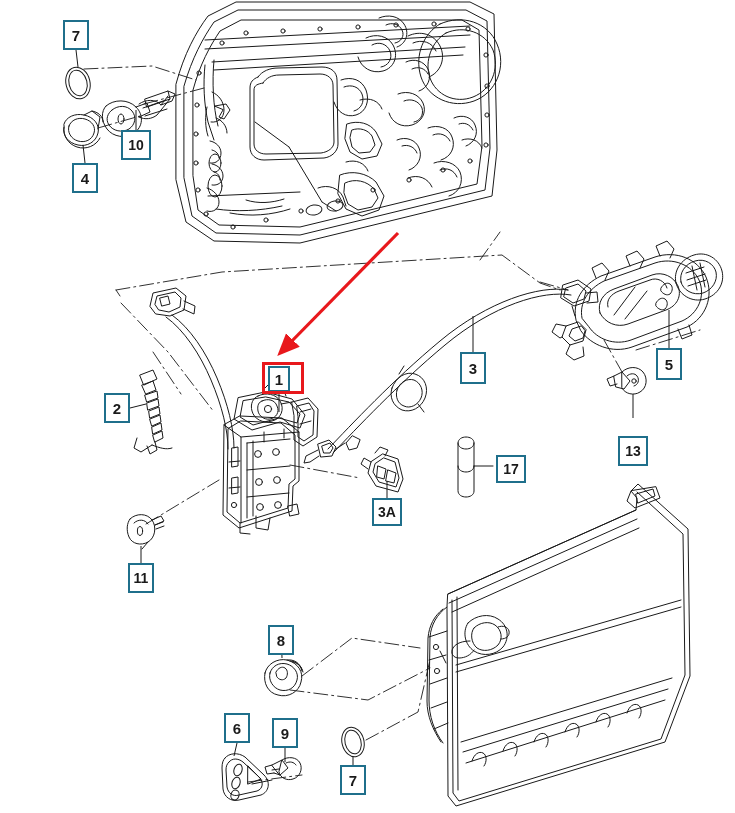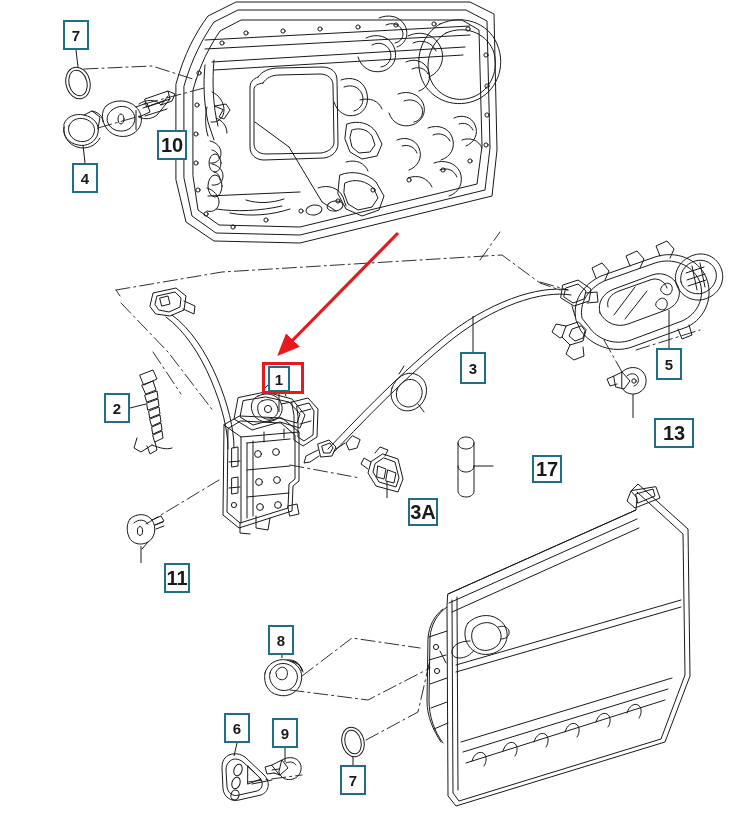--- a/index.html
+++ b/index.html
@@ -4,21 +4,21 @@
 <style>
   html,body{margin:0;padding:0;background:#ffffff;}
   body{width:735px;height:813px;position:relative;overflow:hidden;
        font-family:"Liberation Sans","DejaVu Sans",sans-serif;}
   #stage{position:absolute;left:0;top:0;width:735px;height:813px;}
   #art{position:absolute;left:0;top:0;}
   .callout{position:absolute;box-sizing:border-box;background:#ffffff;
            display:flex;align-items:center;justify-content:center;
            border:2px solid #1f6f8b;color:#1a1a1a;
            font-size:15px;font-weight:700;line-height:1;letter-spacing:0px;}
-  .callout.sm{font-size:20px;margin-left:36px;}
+  .callout.sm{font-size:14px;}
   .hl{position:absolute;box-sizing:border-box;border:3px solid #e8181c;
       background:transparent;pointer-events:none;}
 </style>
 </head>
 <body>
 
 <div id="stage">
 
 <svg id="art" width="735" height="813" viewBox="0 0 735 813" xmlns="http://www.w3.org/2000/svg">
   <defs>
@@ -474,21 +474,21 @@
 <div id="callout-layer">
       <div class="callout" style="left: 63px; top: 20px; width: 26px; height: 30px; border-color: rgb(31, 111, 139);">7</div>
       <div class="callout sm" style="left: 121px; top: 130px; width: 30px; height: 30px; border-color: rgb(31, 111, 139);">10</div>
       <div class="callout" style="left: 72px; top: 163px; width: 26px; height: 30px; border-color: rgb(31, 111, 139);">4</div>
       <div class="callout" style="left: 104px; top: 393px; width: 26px; height: 30px; border-color: rgb(31, 111, 139);">2</div>
       <div class="callout" style="left: 268px; top: 366px; width: 22px; height: 26px; border-color: rgb(31, 111, 139);">1</div>
       <div class="callout" style="left: 460px; top: 352px; width: 26px; height: 32px; border-color: rgb(31, 111, 139);">3</div>
       <div class="callout sm" style="left: 372px; top: 498px; width: 30px; height: 28px; border-color: rgb(31, 111, 139);">3A</div>
       <div class="callout sm" style="left: 496px; top: 455px; width: 30px; height: 28px; border-color: rgb(31, 111, 139);">17</div>
       <div class="callout" style="left: 656px; top: 348px; width: 26px; height: 32px; border-color: rgb(31, 111, 139);">5</div>
-      <div class="callout sm" style="left: 618px; top: 418px; width: 40px; height: 30px; border-color: rgb(31, 111, 139);">13</div>
+      <div class="callout sm" style="left: 618px; top: 436px; width: 30px; height: 30px; border-color: rgb(31, 111, 139);">13</div>
       <div class="callout sm" style="left: 128px; top: 563px; width: 26px; height: 30px; border-color: rgb(31, 111, 139);">11</div>
       <div class="callout" style="left: 268px; top: 625px; width: 26px; height: 30px; border-color: rgb(31, 111, 139);">8</div>
       <div class="callout" style="left: 224px; top: 713px; width: 26px; height: 30px; border-color: rgb(31, 111, 139);">6</div>
       <div class="callout" style="left: 272px; top: 718px; width: 26px; height: 30px; border-color: rgb(31, 111, 139);">9</div>
       <div class="callout" style="left: 340px; top: 765px; width: 26px; height: 30px; border-color: rgb(31, 111, 139);">7</div>
     </div>
 
 <div class="hl" id="hl-box" style="left: 262px; top: 362px; width: 42px; height: 32px; border-color: rgb(232, 24, 28);"></div>
 
 </div>

